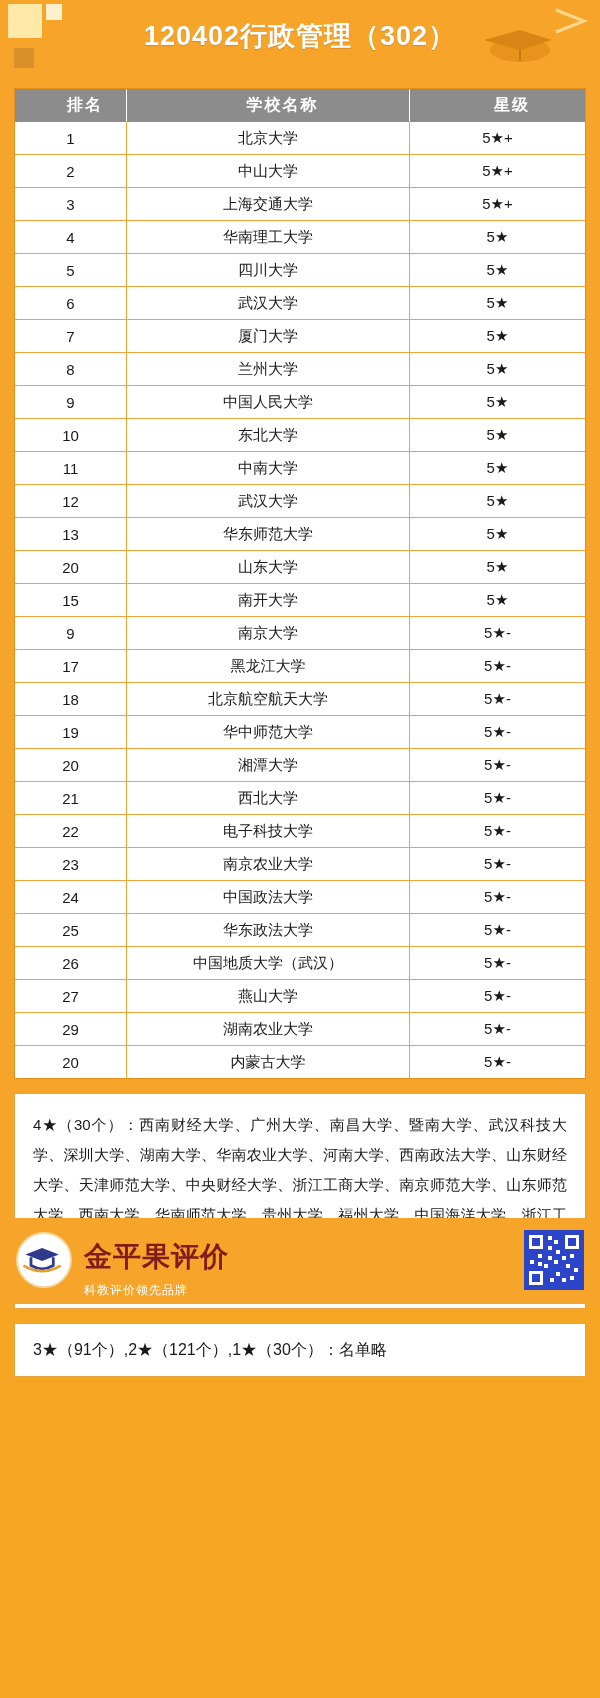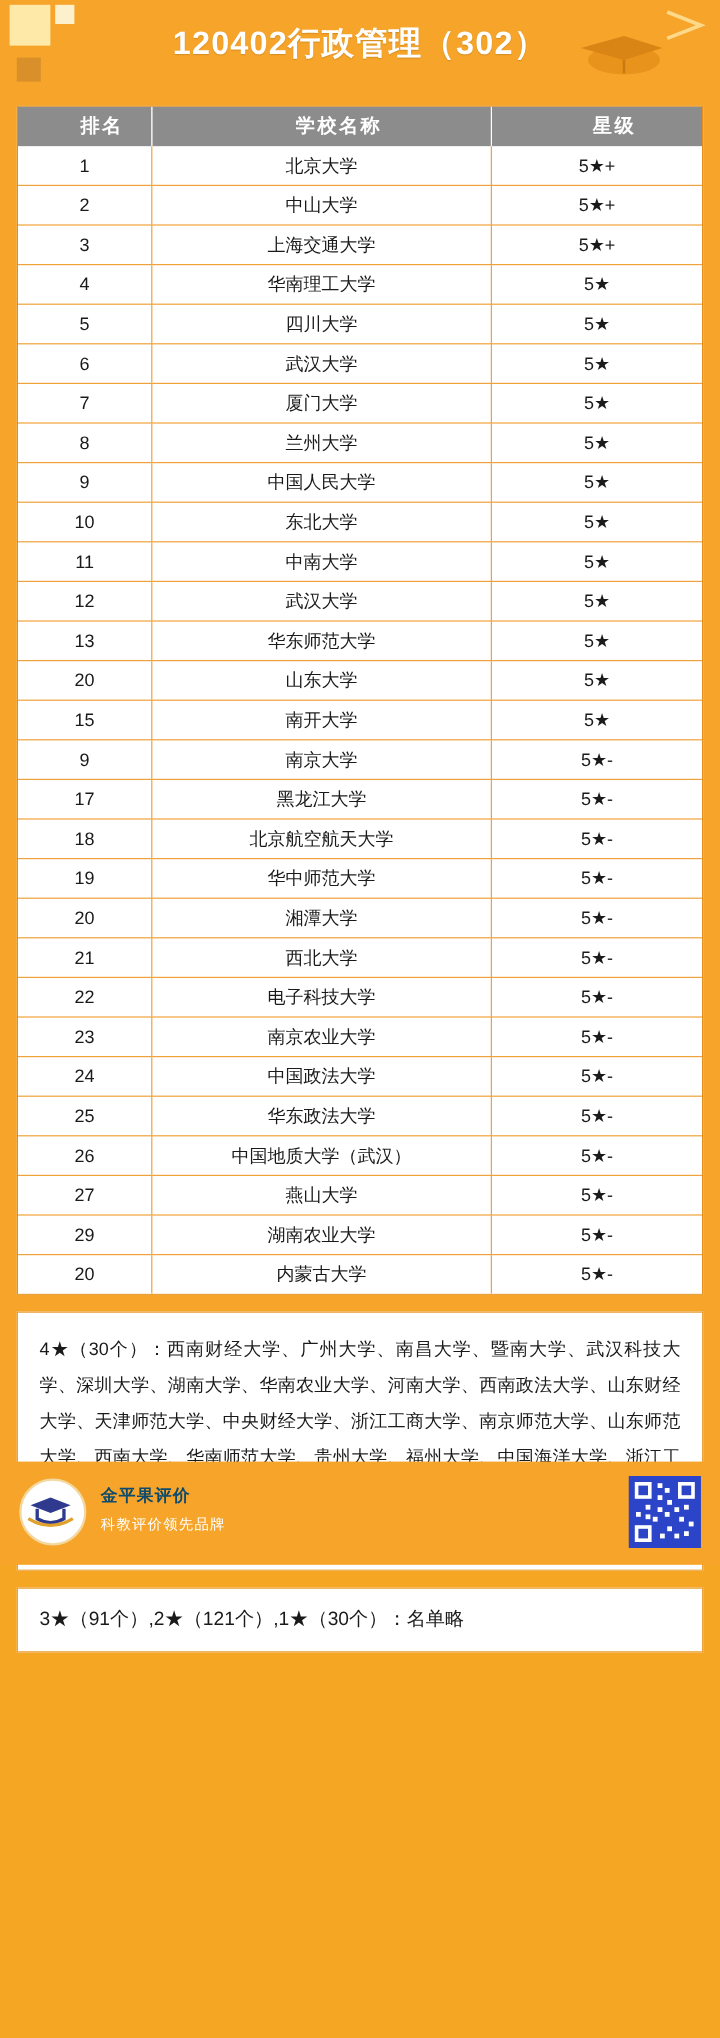--- a/index.html
+++ b/index.html
@@ -133,23 +133,23 @@
     background: #ffffff;
     border: 2px solid #f3d9a0;
     box-sizing: border-box;
     overflow: hidden;
   }
   .brand {
     position: absolute;
     left: 84px; top: 20px;
   }
   .brand-name {
-    font-size: 14px;
+    font-size: 28px;
     font-weight: bold;
-    color: #0c4a6e;
+    color: #7f1d1d;
     letter-spacing: 1px;
   }
   .brand-sub {
     font-size: 12px;
     color: #ffffff;
     margin-top: 6px;
     letter-spacing: 1px;
   }
   .qr {
     position: absolute;

